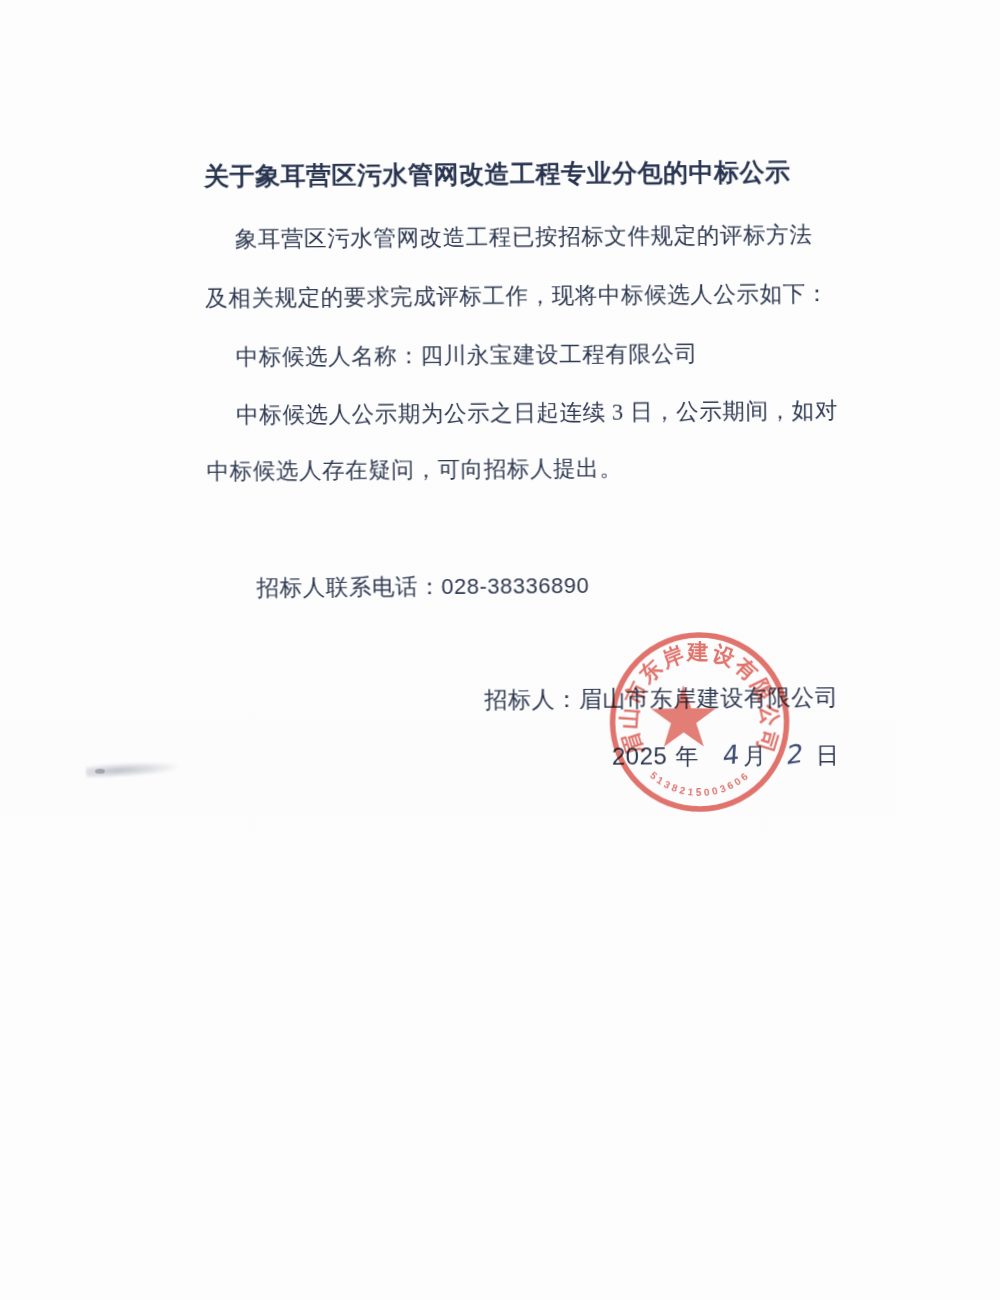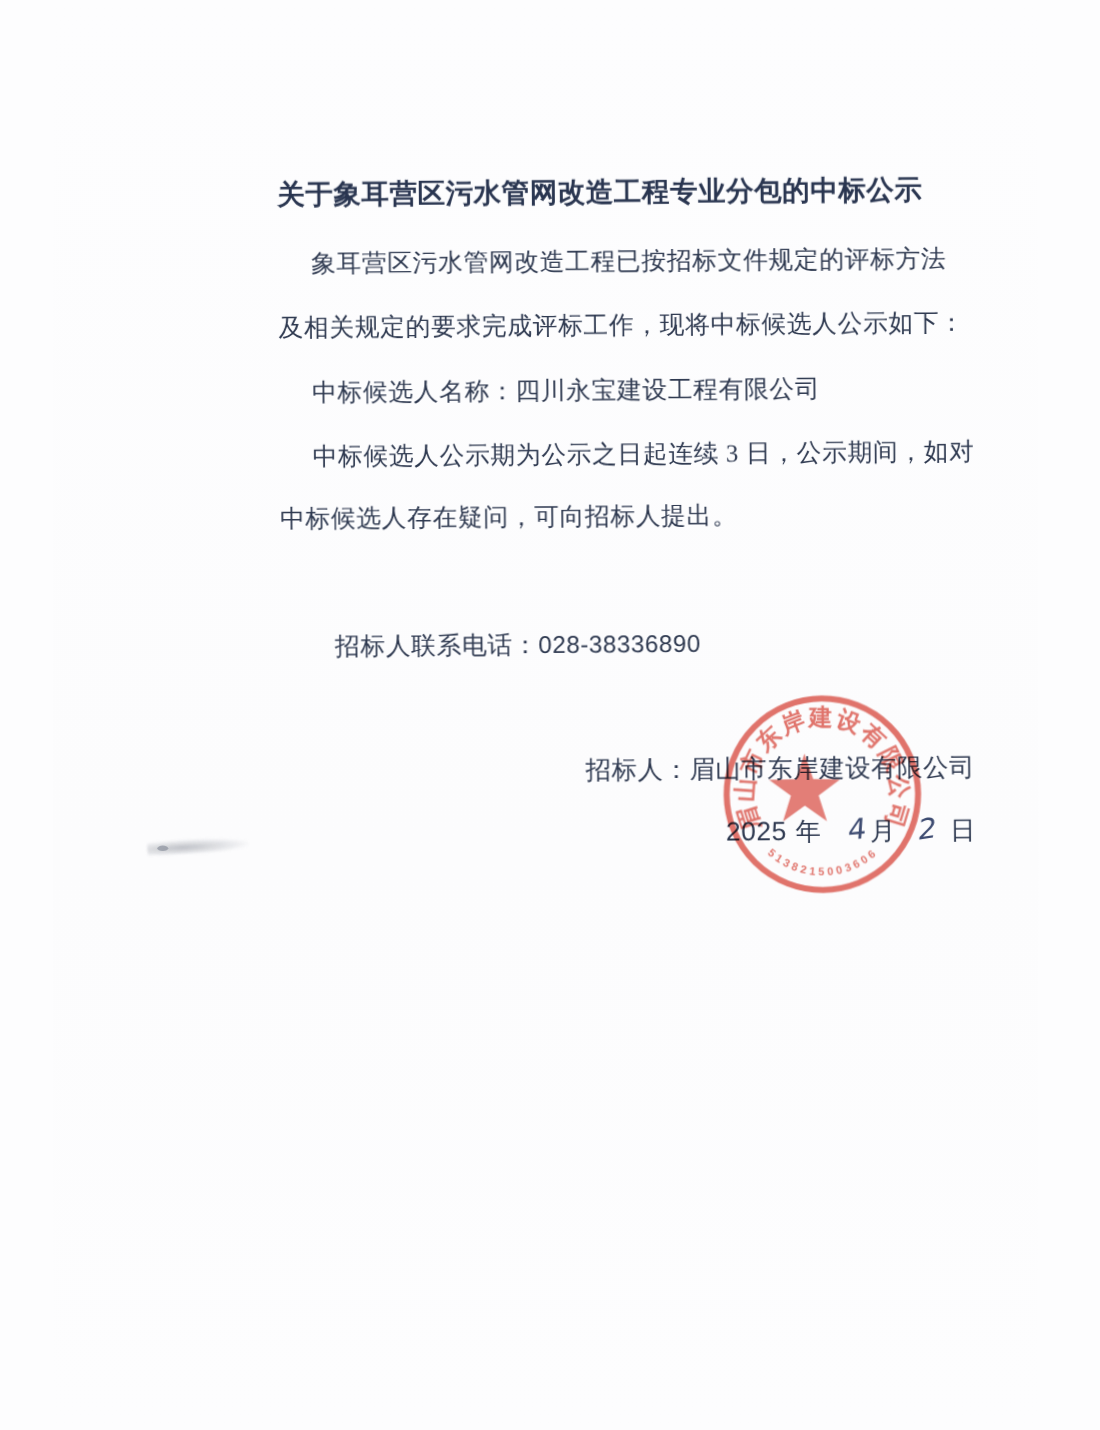--- a/index.html
+++ b/index.html
@@ -12,21 +12,20 @@
   body {
     background: #fdfdfe;
     font-family: "Liberation Serif", serif;
     color: var(--ink);
   }
   .page {
     position: relative;
     width: 896px;
     height: 1300px;
     background: linear-gradient(180deg, #fdfdfe 0%, #fcfcfd 60%, #fdfdfe 100%);
-    margin-left: 48px;
   }
   .content {
     position: absolute;
     inset: 0;
     transform: rotate(-0.45deg);
     transform-origin: 50% 40%;
   }
   .doc-title {
     position: absolute;
     top: 158px;

